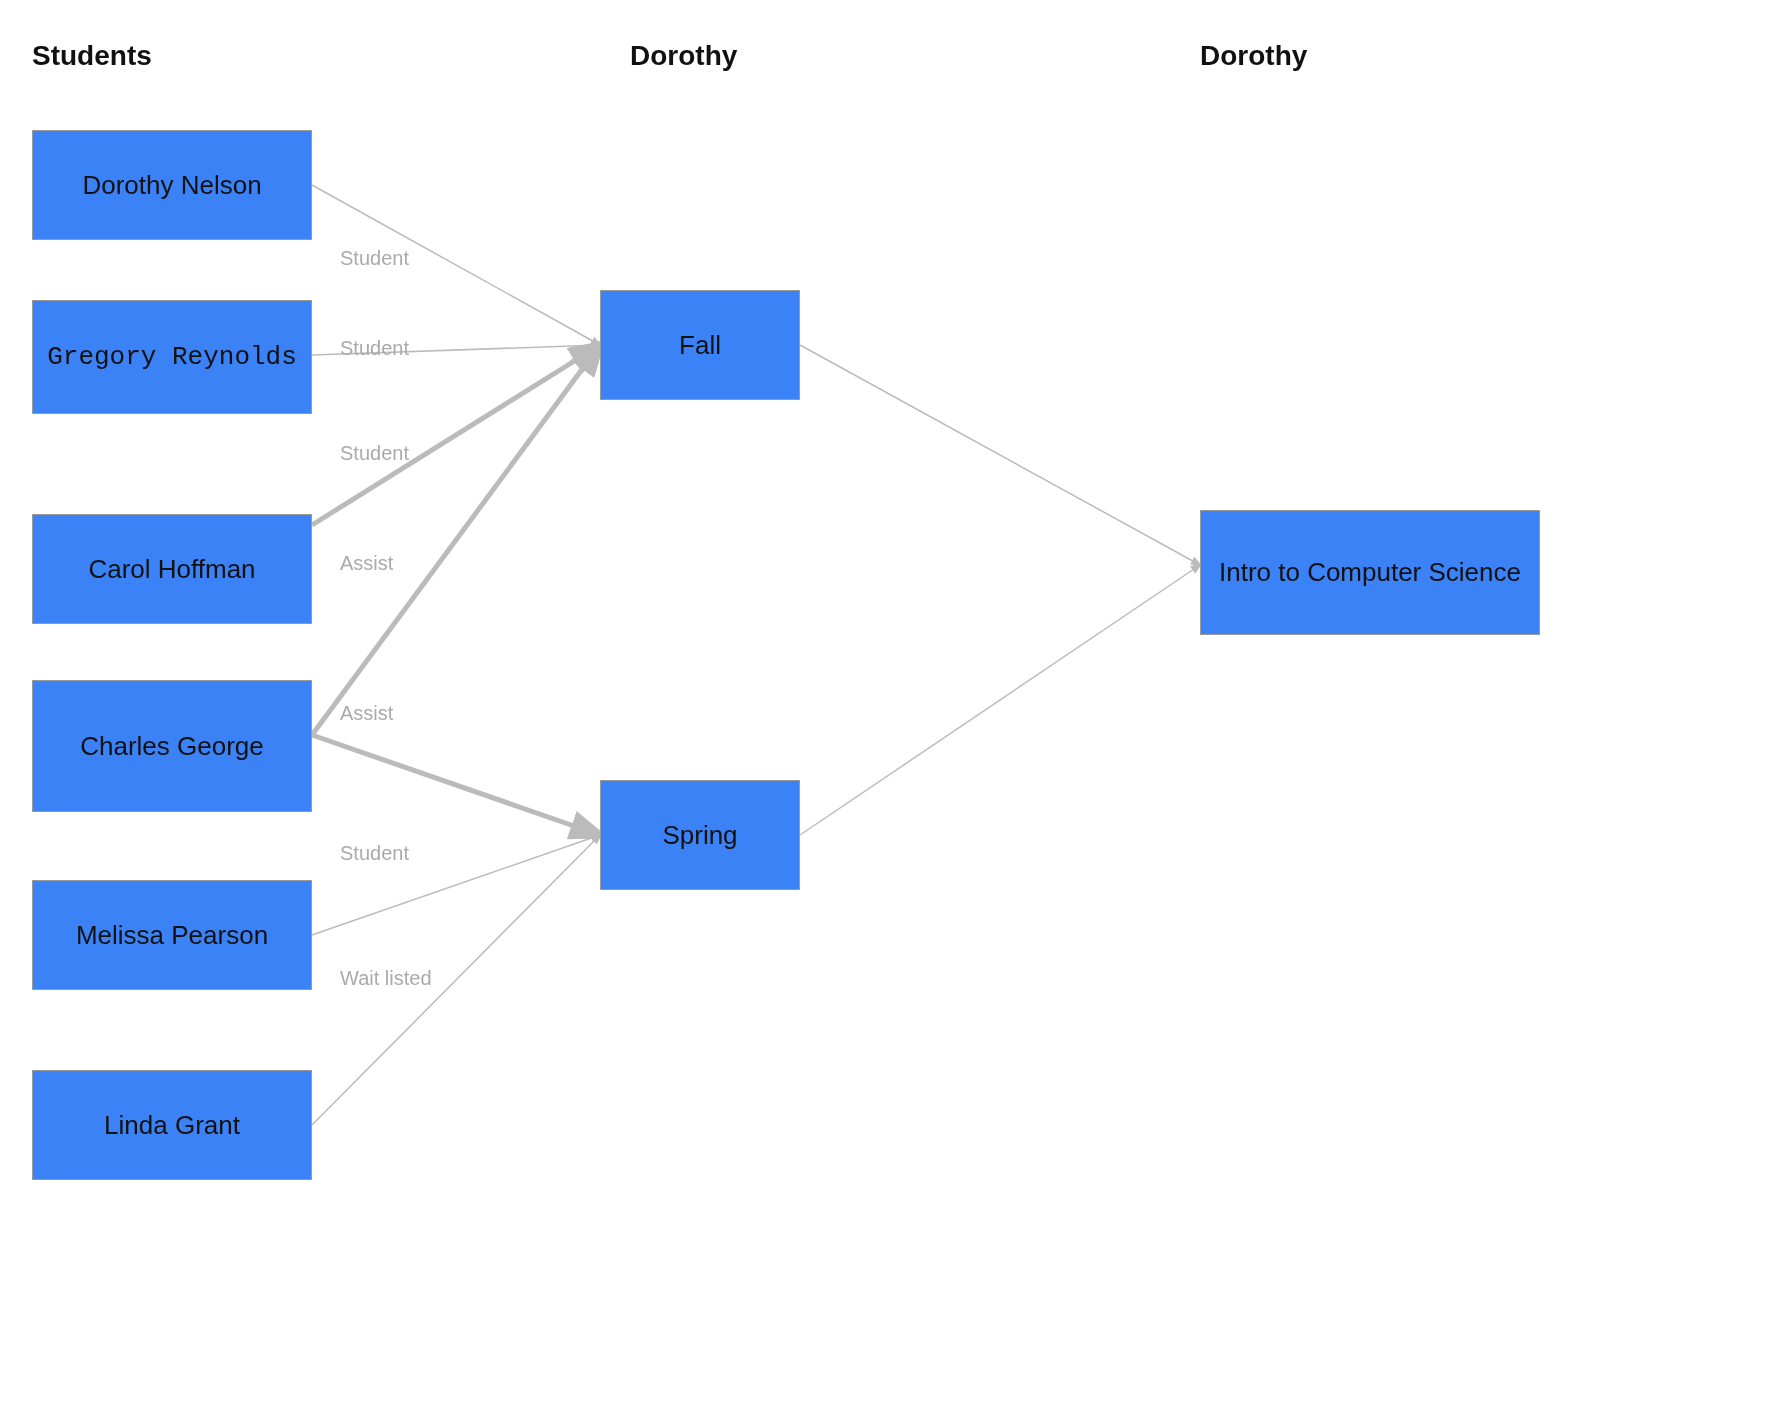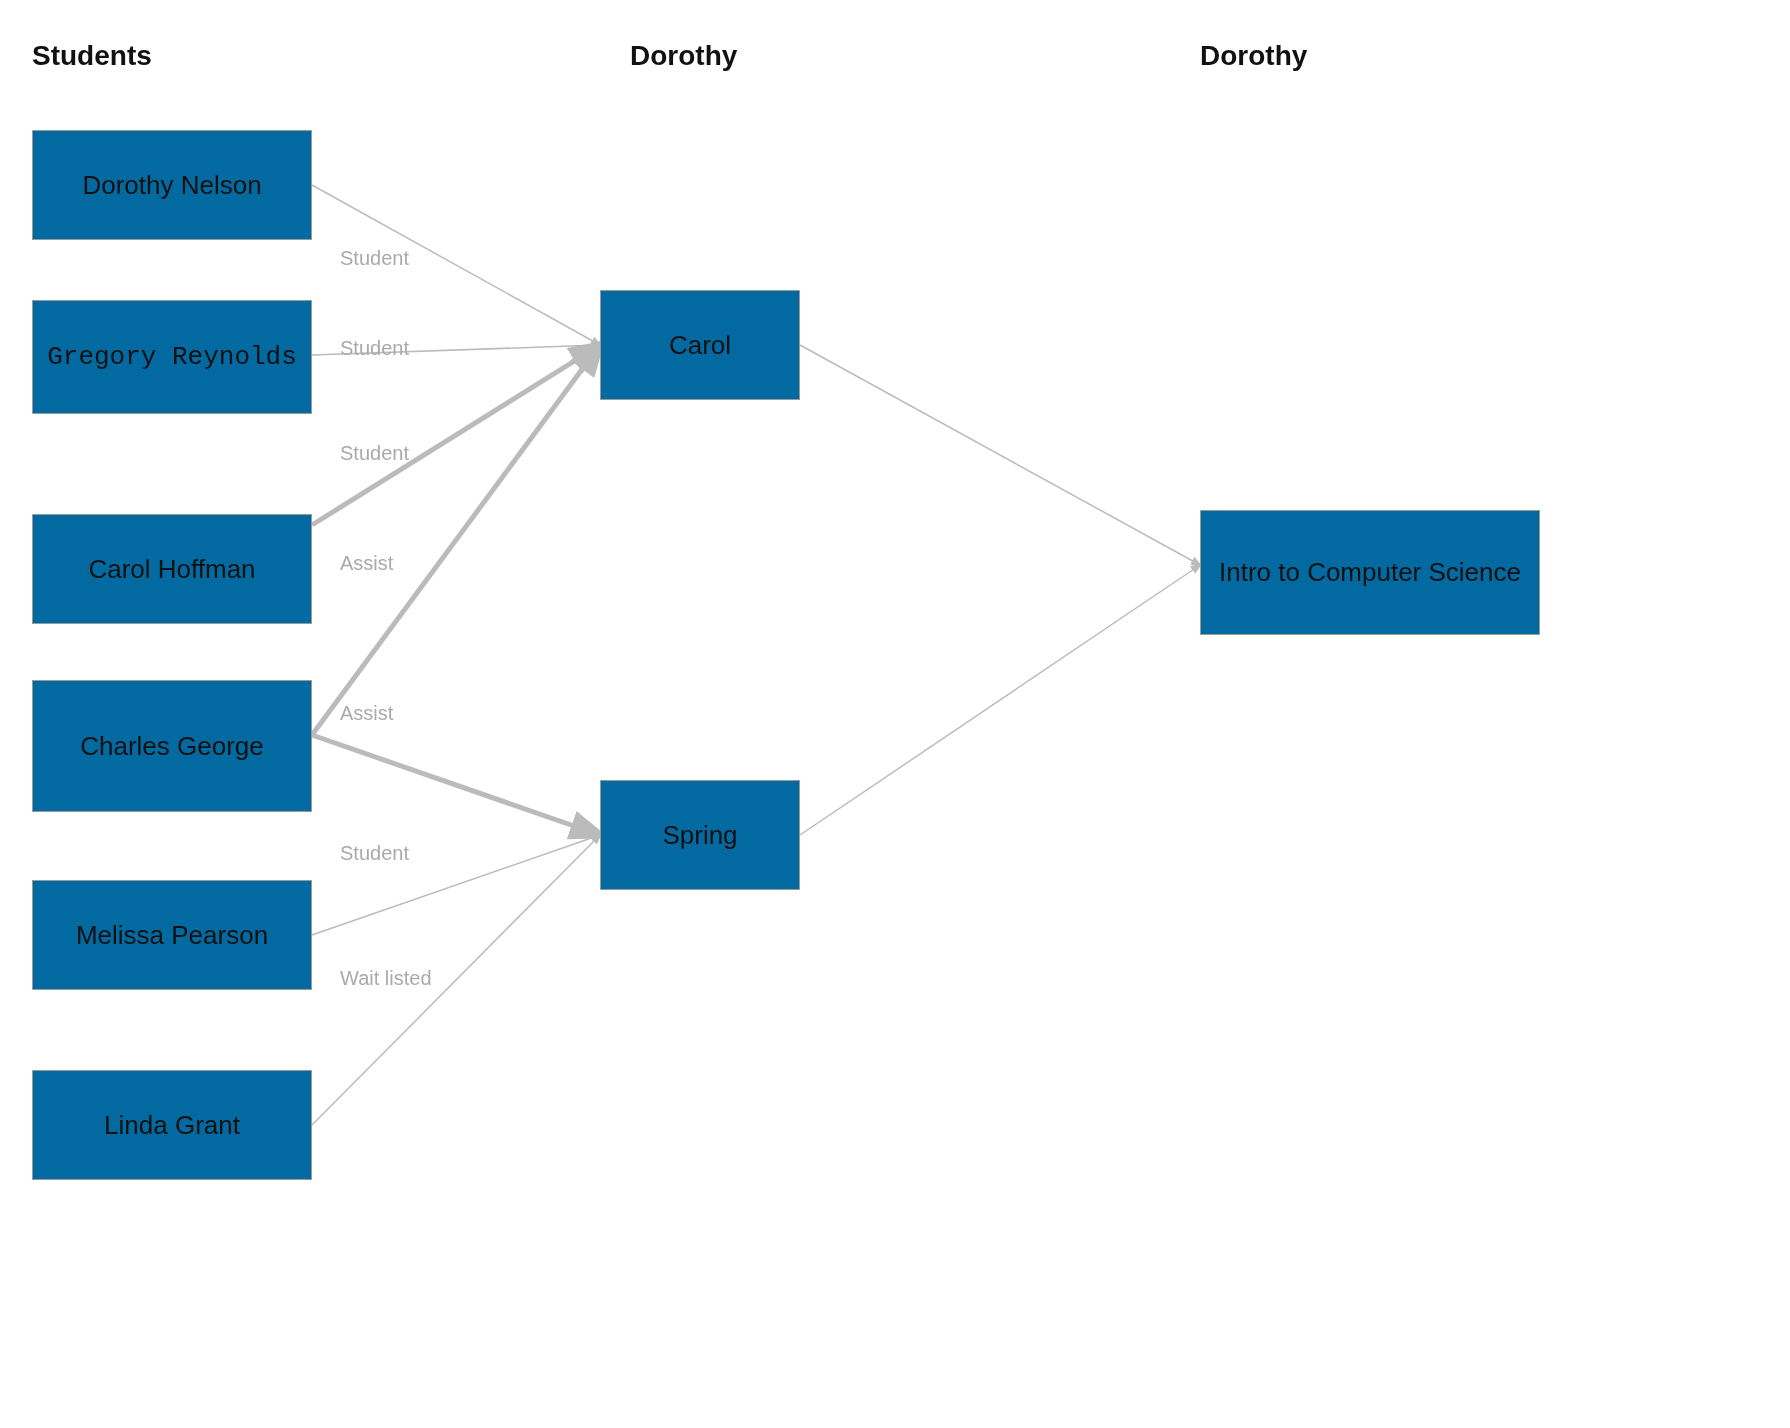--- a/index.html
+++ b/index.html
@@ -14,21 +14,21 @@
     .column-header {
       position: absolute;
       top: 40px;
       font-weight: bold;
       font-size: 28px;
       color: #111;
     }
     .node-box {
       position: absolute;
       border: 1.5px solid #999;
-      background: #0369a1;
+      background: #3b82f6;
       display: flex;
       align-items: center;
       justify-content: center;
       font-size: 26px;
       color: #111;
     }
     svg.connections {
       position: absolute;
       top: 0; left: 0;
       width: 1790px;
@@ -65,21 +65,21 @@
 <span class="column-header" style="left:630px;">Dorothy</span>
 <span class="column-header" style="left:1200px;">Dorothy</span>
 
 <div id="nodes-container">
     <div class="node-box" style="left: 32px; top: 130px; width: 280px; height: 110px;">Dorothy Nelson</div>
     <div class="node-box" style="left: 32px; top: 300px; width: 280px; height: 114px; font-family: Liberation Mono, monospace;">Gregory Reynolds</div>
     <div class="node-box" style="left: 32px; top: 470px; width: 280px; height: 110px; margin-top: 44px;">Carol Hoffman</div>
     <div class="node-box" style="left: 32px; top: 680px; width: 280px; height: 132px;">Charles George</div>
     <div class="node-box" style="left: 32px; top: 880px; width: 280px; height: 110px;">Melissa Pearson</div>
     <div class="node-box" style="left: 32px; top: 1070px; width: 280px; height: 110px;">Linda Grant</div>
-    <div class="node-box" style="left: 600px; top: 290px; width: 200px; height: 110px;">Carol</div>
+    <div class="node-box" style="left: 600px; top: 290px; width: 200px; height: 110px;">Fall</div>
     <div class="node-box" style="left: 600px; top: 780px; width: 200px; height: 110px;">Spring</div>
     <div class="node-box" style="left: 1200px; top: 510px; width: 340px; height: 125px;">Intro to Computer Science</div>
     <span class="edge-label" style="left: 340px; top: 247px;">Student</span>
     <span class="edge-label" style="left: 340px; top: 337px;">Student</span>
     <span class="edge-label" style="left: 340px; top: 442px;">Student</span>
     <span class="edge-label" style="left: 340px; top: 552px;">Assist</span>
     <span class="edge-label" style="left: 340px; top: 702px;">Assist</span>
     <span class="edge-label" style="left: 340px; top: 842px;">Student</span>
     <span class="edge-label" style="left: 340px; top: 967px;">Wait listed</span>
   </div>

